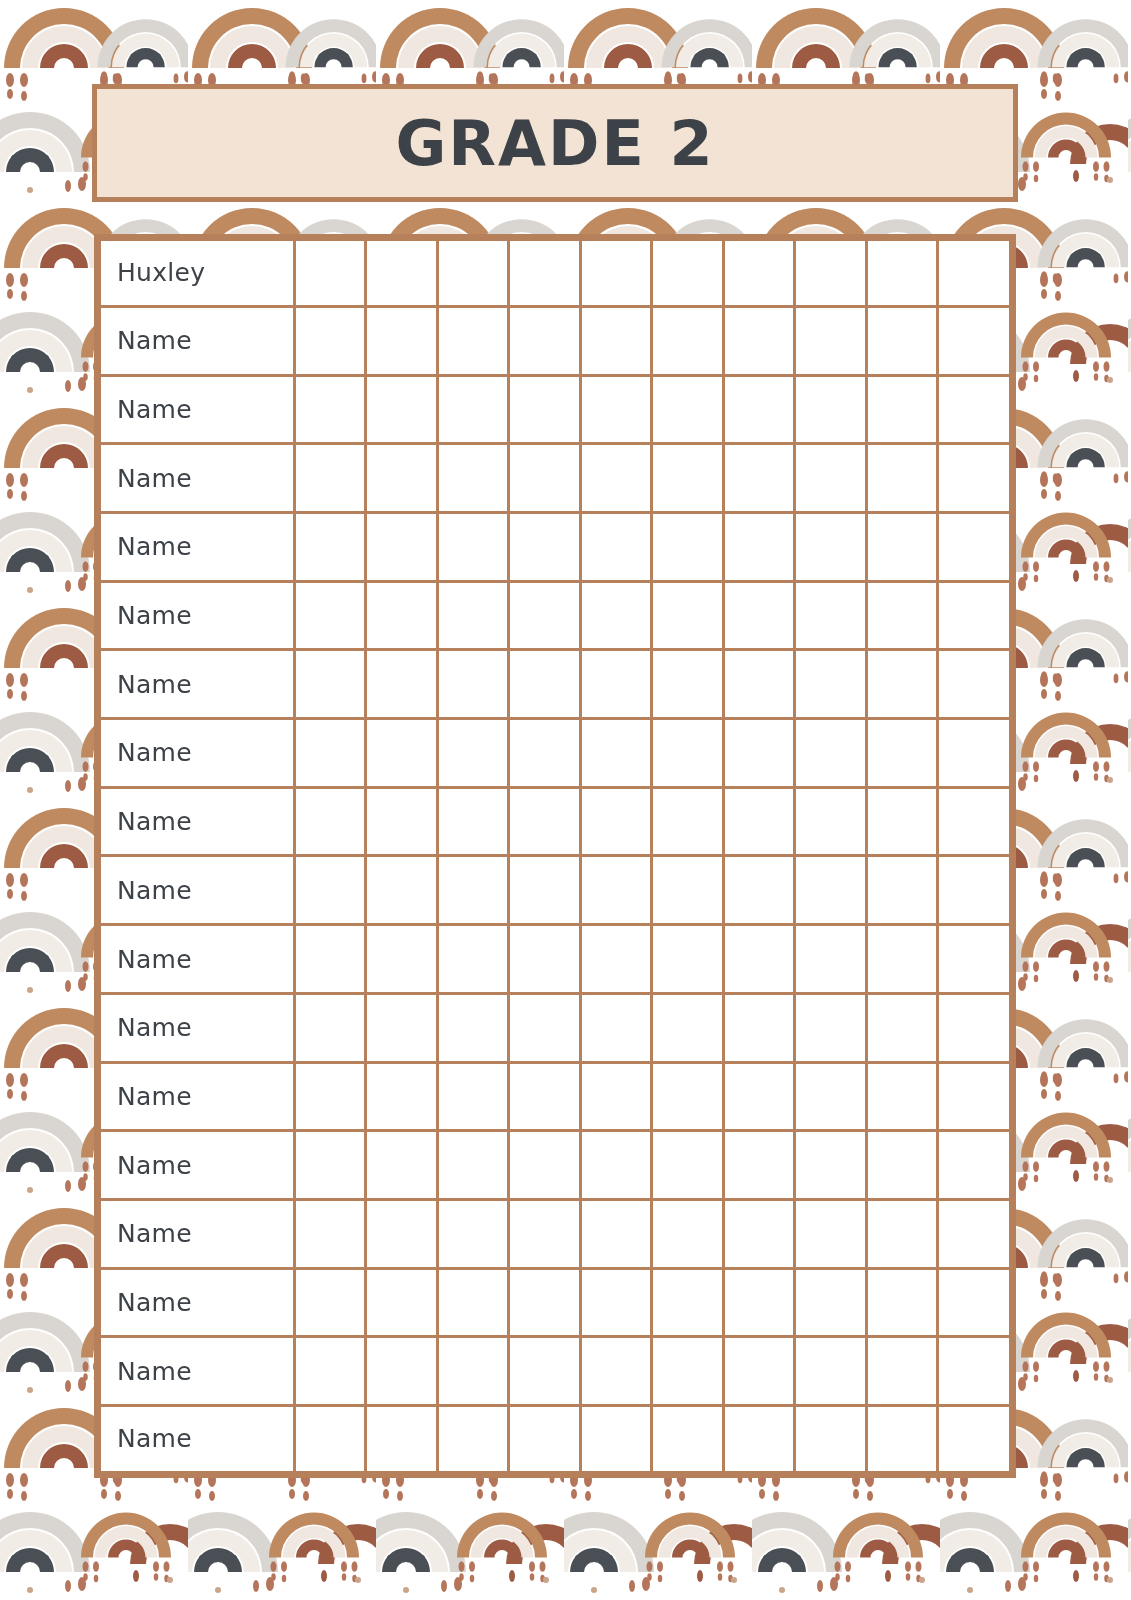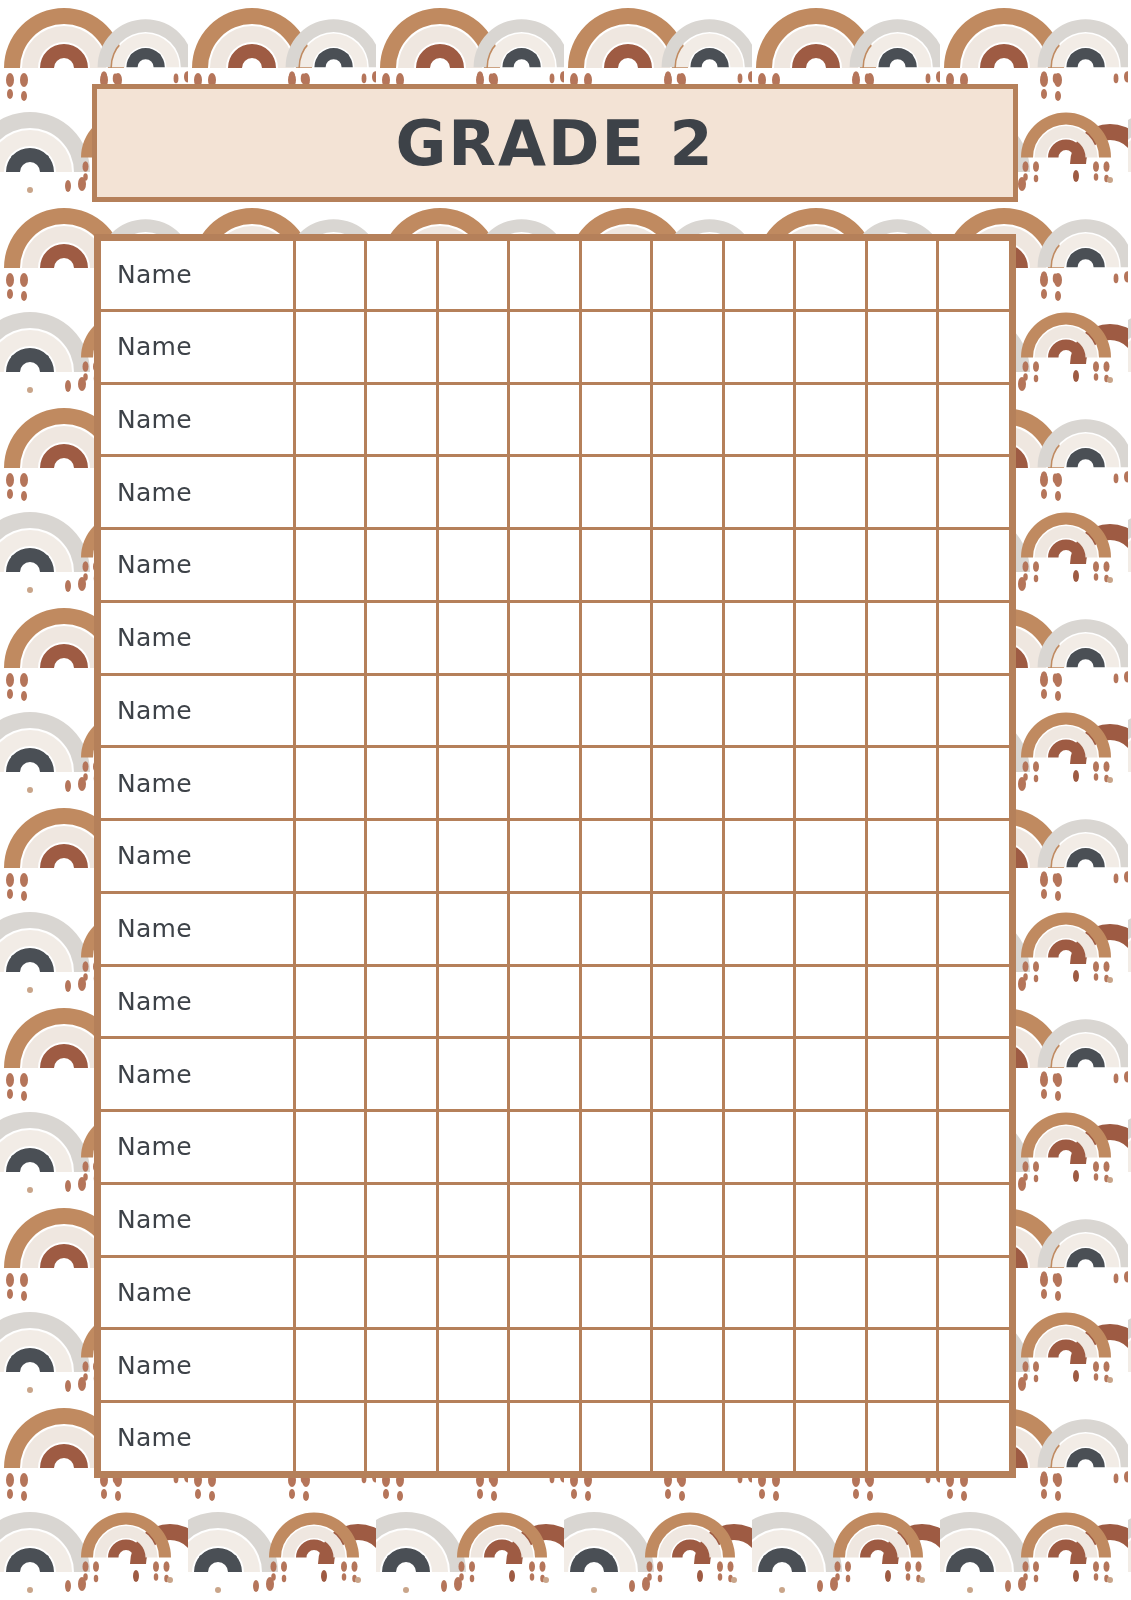--- a/index.html
+++ b/index.html
@@ -158,20 +158,33 @@
 <div class="banner">
   <div class="banner-inner">
     <span class="banner-grade">GRADE 2</span>
   </div>
 </div>
 
 <div class="chart-wrap">
   <table class="chart">
     <tbody id="chart-body">
         <tr>
+          <td class="name-cell">Huxley</td>
+          <td></td>
+          <td></td>
+          <td></td>
+          <td></td>
+          <td></td>
+          <td></td>
+          <td></td>
+          <td></td>
+          <td></td>
+          <td></td>
+        </tr>
+        <tr>
           <td class="name-cell">Name</td>
           <td></td>
           <td></td>
           <td></td>
           <td></td>
           <td></td>
           <td></td>
           <td></td>
           <td></td>
           <td></td>

